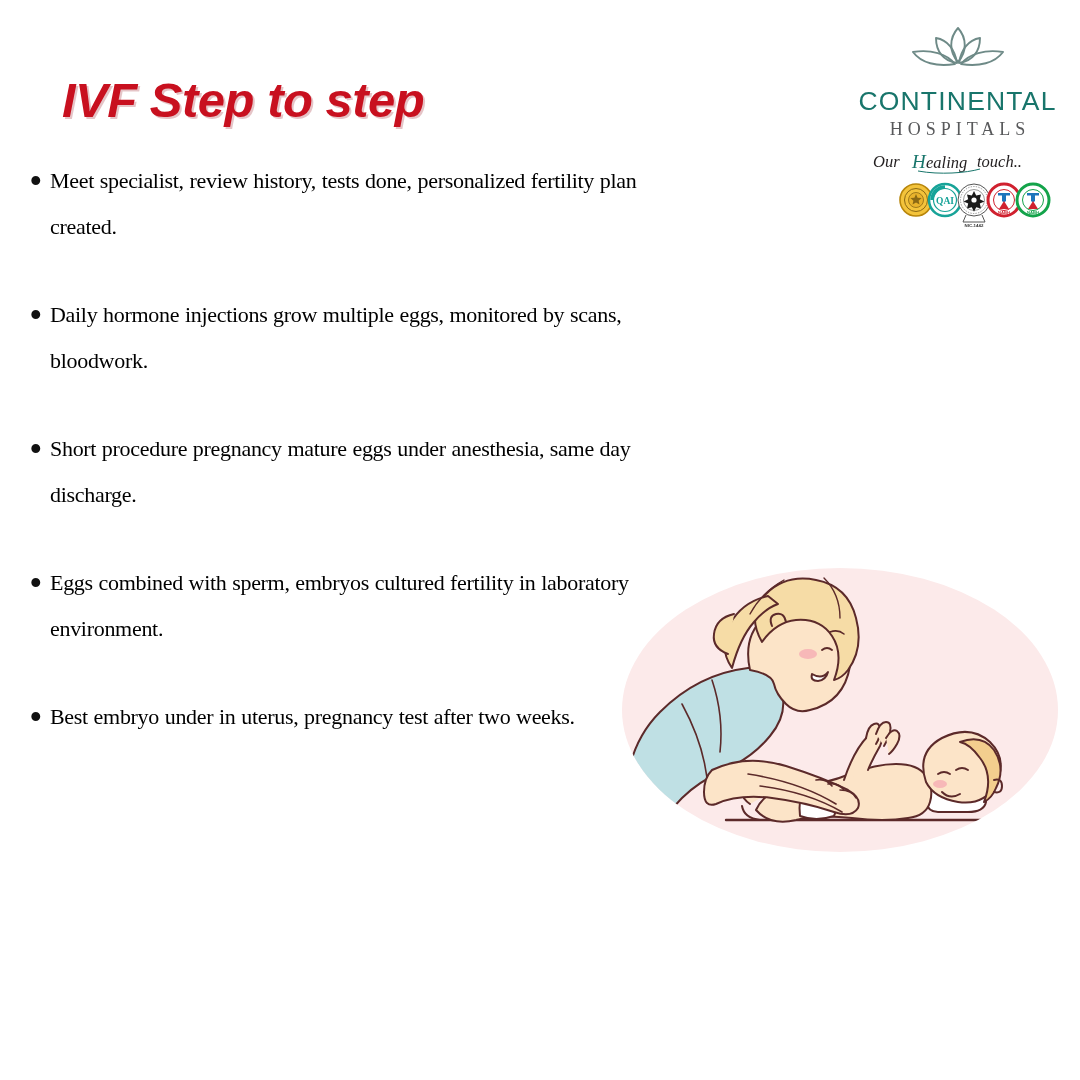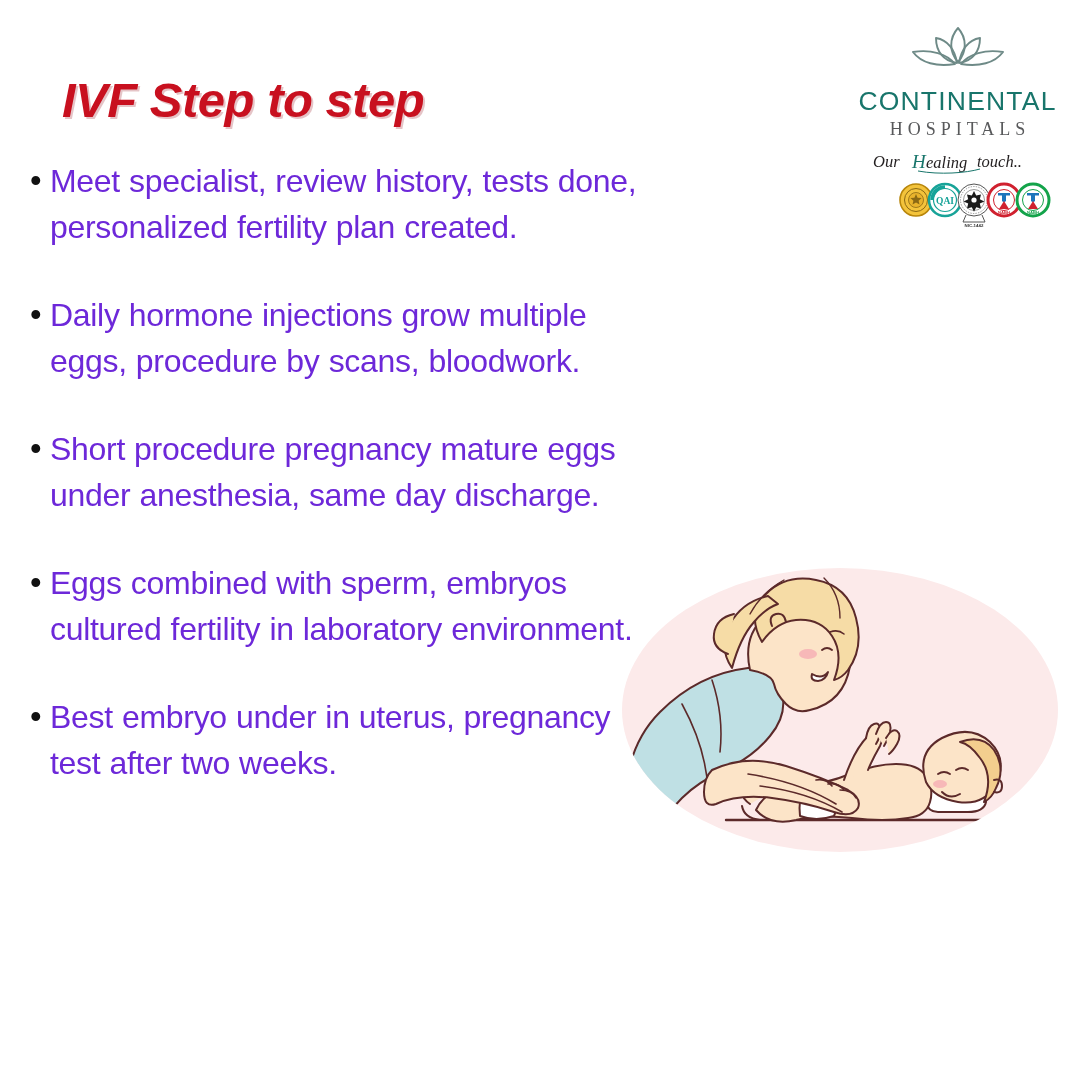--- a/index.html
+++ b/index.html
@@ -110,24 +110,24 @@
     width: 28px;
     font-size: 33px;
     line-height: 46px;
     color: #111111;
     text-align: left;
     padding-left: 8px;
     box-sizing: border-box;
   }
   .bullet-text {
     flex: 1 1 auto;
-    font-family: Liberation Sans, sans-serif;
-    font-size: 32px;
+    font-family: Liberation Serif, serif;
+    font-size: 22px;
     line-height: 46px;
-    color: #6d28d9;
+    color: #000000;
     letter-spacing: -0.3px;
     word-spacing: 0.5px;
   }
 
   
   .illustration {
     position: absolute;
     left: 608px;
     top: 552px;
     width: 464px;
@@ -223,21 +223,21 @@
 
   <div class="bullets">
 
     <div class="bullet-item">
       <span class="bullet-dot">•</span>
       <span class="bullet-text">Meet specialist, review history, tests done, personalized fertility plan created.</span>
     </div>
 
     <div class="bullet-item">
       <span class="bullet-dot">•</span>
-      <span class="bullet-text"> Daily hormone injections grow multiple eggs, procedure by scans, bloodwork.</span>
+      <span class="bullet-text"> Daily hormone injections grow multiple eggs, monitored by scans, bloodwork.</span>
     </div>
 
     <div class="bullet-item">
       <span class="bullet-dot">•</span>
       <span class="bullet-text"> Short procedure pregnancy mature eggs under anesthesia, same day discharge.</span>
     </div>
 
     <div class="bullet-item">
       <span class="bullet-dot">•</span>
       <span class="bullet-text"> Eggs combined with sperm, embryos cultured fertility in laboratory environment.</span>

